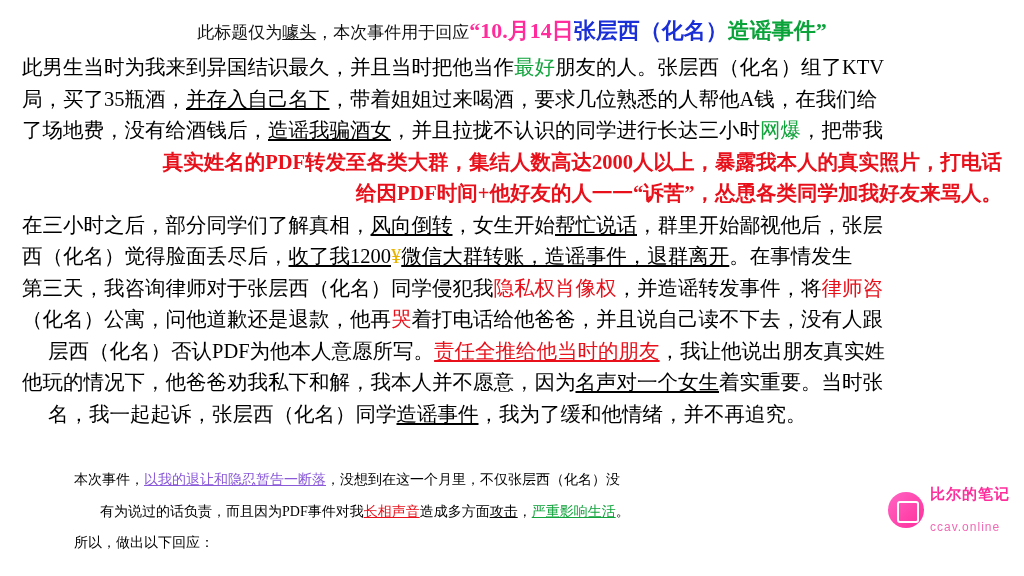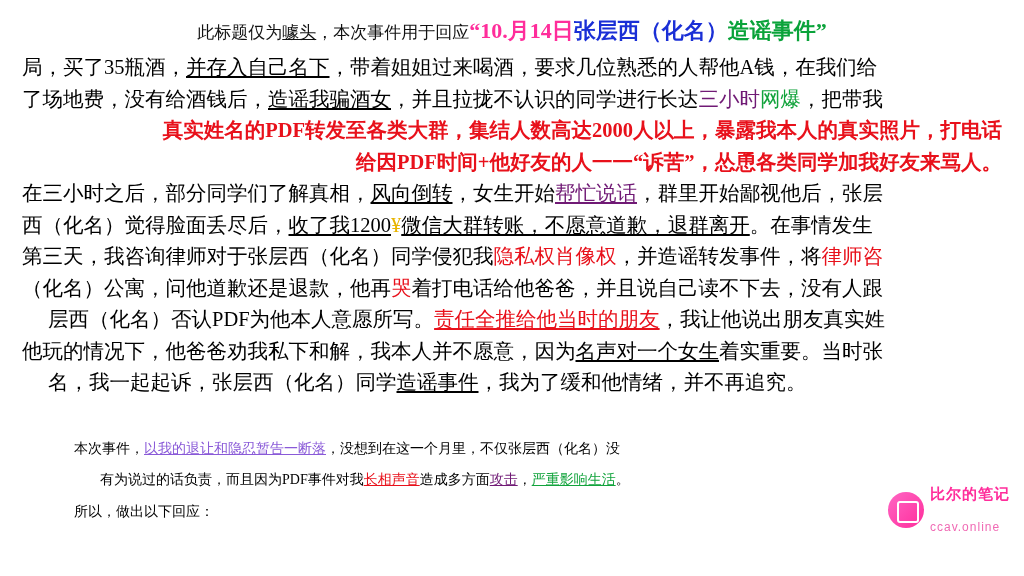--- a/index.html
+++ b/index.html
@@ -68,21 +68,21 @@
   }
   .ln.center {
     text-align: right;
   }
   .ln.indent {
     padding-left: 26px;
   }
   .red { color: #e8111b; }
   .red-b { color: #e8111b; font-weight: bold; }
   .green { color: #12a33c; }
-  .blue { color: #701a75; }
+  .blue { color: #000000; }
   .purple { color: #8a5ad8; }
   .black-u { text-decoration: underline; }
   .tail {
     margin-top: 34px;
     font-size: 14px;
     line-height: 31.5px;
   }
   .logo {
     position: absolute;
     right: 14px;
@@ -135,36 +135,39 @@
 <div class="page">
 
   <div class="title-line">
     <span class="small">此标题仅为</span><span class="small u">噱头</span><span class="small">，本次事件用于回应</span><span class="t-pink">“</span><span class="t-pink">10.月14日</span><span class="t-blue">张层西（化名）</span><span class="t-green">造谣事件</span><span class="t-green">”</span>
   </div>
 
   <div class="body-block">
 
     <p class="para">
       <span class="ln">
+        <span>此男生当时为我来到异国结识最久，并且当时把他当作</span><span class="green">最好</span><span>朋友的人。张层西（化名）组了KTV</span>
+      </span>
+      <span class="ln">
         <span>局，买了35瓶酒，</span><span class="black-u">并存入自己名下</span><span>，带着姐姐过来喝酒，要求几位熟悉的人帮他A钱，在我们给</span>
       </span>
       <span class="ln">
         <span>了场地费，没有给酒钱后，</span><span class="black-u">造谣我骗酒女</span><span>，并且拉拢不认识的同学进行长达</span><span class="blue">三小时</span><span class="green">网爆</span><span>，把带我</span>
       </span>
       <span class="ln center">
         <span class="red-b">真实姓名的PDF转发至各类大群，集结人数高达2000人以上，暴露我本人的真实照片，打电话</span>
       </span>
       <span class="ln center">
         <span class="red-b">给因PDF时间</span><span class="red-b plus">+</span><span class="red-b">他好友的人一一“诉苦”，怂恿各类同学加我好友来骂人。</span>
       </span>
       <span class="ln">
         <span>在三小时之后，部分同学们了解真相，</span><span class="black-u">风向倒转</span><span>，女生开始</span><span class="blue black-u">帮忙说话</span><span>，群里开始鄙视他后，张层</span>
       </span>
       <span class="ln">
-        <span>西（化名）觉得脸面丢尽后，</span><span class="black-u">收了我1200</span><span class="yen">¥</span><span class="black-u">微信大群转账，不愿意道歉，退群离开</span><span>。在事情发生</span>
+        <span>西（化名）觉得脸面丢尽后，</span><span class="black-u">收了我1200</span><span class="yen">¥</span><span class="black-u">微信大群转账，造谣事件，退群离开</span><span>。在事情发生</span>
       </span>
       <span class="ln">
         <span>第三天，我咨询律师对于张层西（化名）同学侵犯我</span><span class="red">隐私权肖像权</span><span>，并造谣转发事件，将</span><span class="red">律师咨</span>
       </span>
       <span class="ln">
         <span>（化名）公寓，问他道歉还是退款，他再</span><span class="red">哭</span><span>着打电话给他爸爸，并且说自己读不下去，没有人跟</span>
       </span>
       <span class="ln indent">
         <span>层西（化名）否认PDF为他本人意愿所写。</span><span class="red black-u">责任全推给他当时的朋友</span><span>，我让他说出朋友真实姓</span>
       </span>

